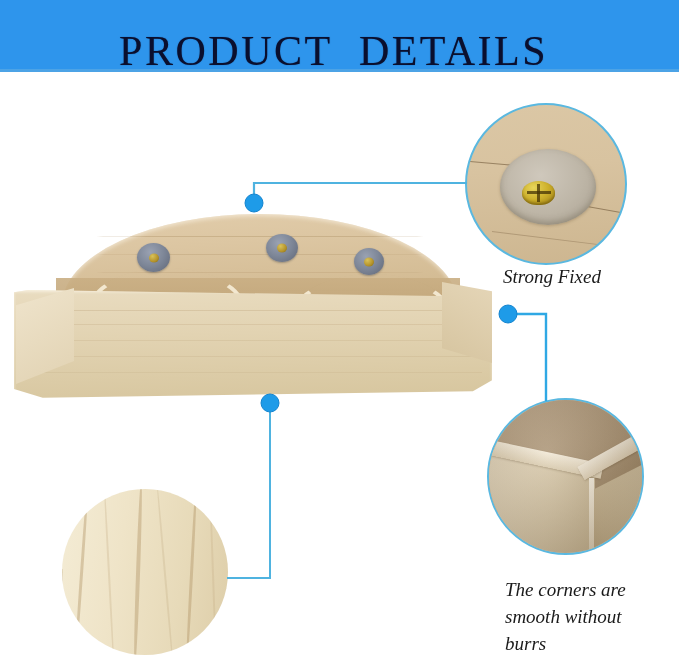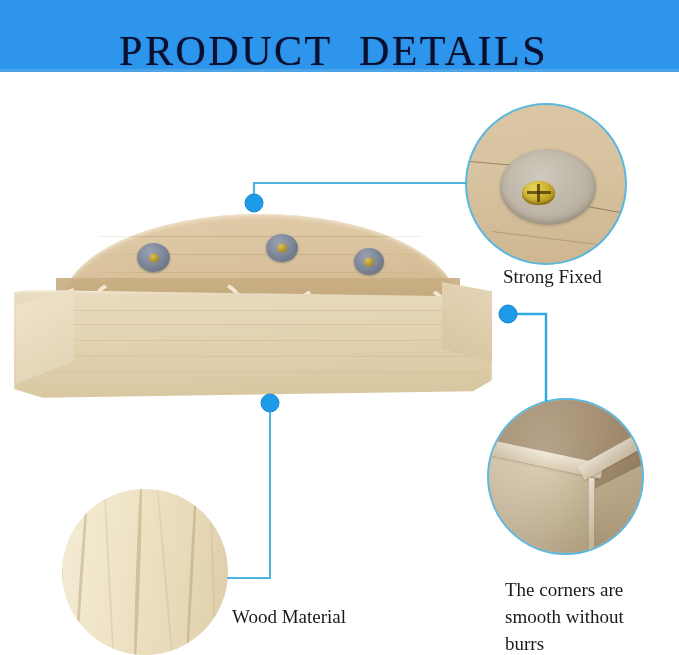--- a/index.html
+++ b/index.html
@@ -58,20 +58,21 @@
   }
 
   
   .callout-text {
     position: absolute;
     font-family: "Liberation Serif", "DejaVu Serif", serif;
     color: #1a1a1a;
     font-size: 19px;
     line-height: 27px;
     white-space: pre-line;
+    font-style: italic;
   }
 
   
   .leader-svg {
     position: absolute;
     left: 0; top: 0;
     width: 679px;
     height: 655px;
     pointer-events: none;
     z-index: 2;
@@ -418,15 +419,14 @@
 burrs</div>
 
   <div class="detail-circle" id="circle-wood-material">
     <span class="grain" style="left:18px;  top:-10px; width:3px;  height:190px; transform:rotate(4deg);"></span>
     <span class="grain" style="left:46px;  top:-10px; width:2px;  height:190px; transform:rotate(-3deg); opacity:.5;"></span>
     <span class="grain" style="left:74px;  top:-10px; width:4px;  height:190px; transform:rotate(2deg);"></span>
     <span class="grain" style="left:102px; top:-10px; width:2px;  height:190px; transform:rotate(-5deg); opacity:.45;"></span>
     <span class="grain" style="left:128px; top:-10px; width:3px;  height:190px; transform:rotate(3deg);"></span>
     <span class="grain" style="left:150px; top:-10px; width:2px;  height:190px; transform:rotate(-2deg); opacity:.4;"></span>
   </div>
-  <div class="callout-text" style="left:232px; top:603px; width:190px;">Wood Material</div>
 
 </div>
 
 </body></html>

